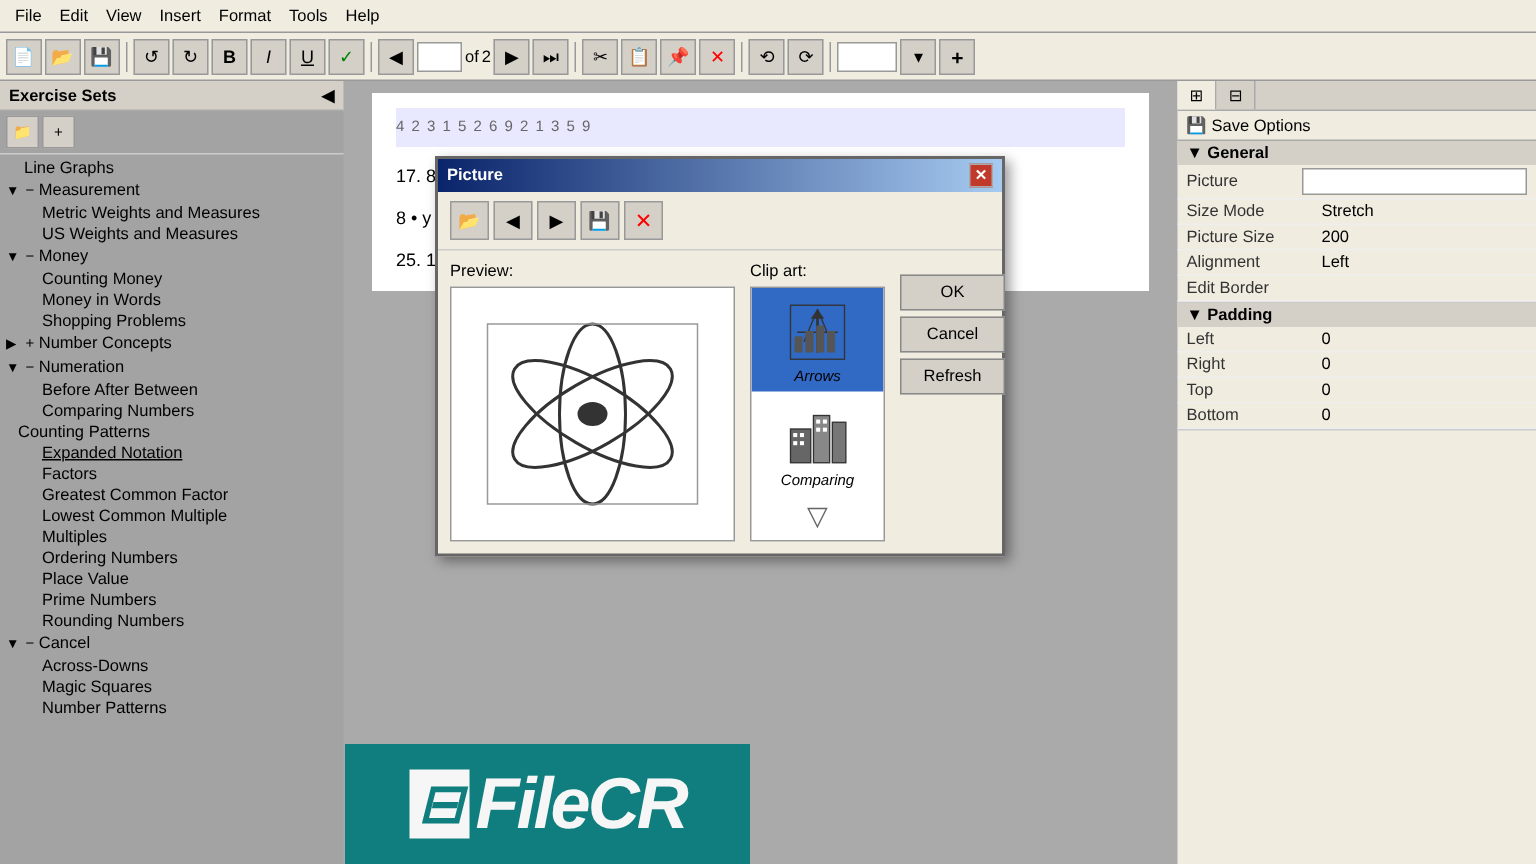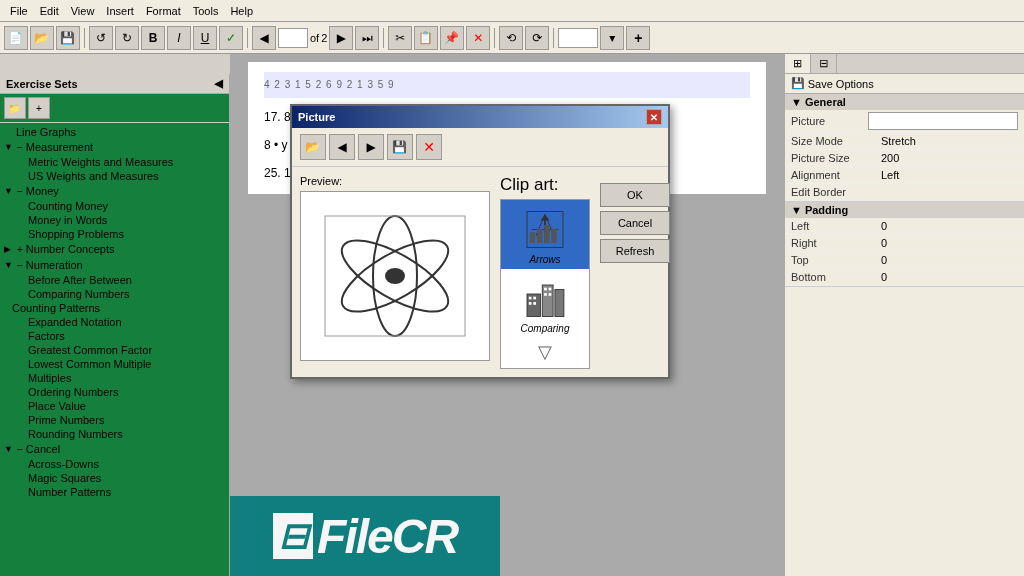--- a/index.html
+++ b/index.html
@@ -15,21 +15,21 @@
     .toolbar-sep { width: 1px; height: 20px; background: #999; margin: 0 2px; }
     .toolbar-nav { display: flex; align-items: center; gap: 2px; font-size: 11px; }
     .toolbar-nav input { width: 30px; height: 20px; border: 1px solid #999; text-align: center; font-size: 11px; }
     .zoom-box { display: flex; align-items: center; gap: 2px; }
     .zoom-box input { width: 40px; height: 20px; border: 1px solid #999; text-align: center; font-size: 11px; }
 
     
     .main-layout { display: flex; height: calc(576px - 22px - 32px); }
 
     
-    .sidebar { width: 230px; background: #15803d; border-right: 1px solid #aaa; display: flex; flex-direction: column; margin-top: 20px; }
+    .sidebar { width: 230px; background: #a3a3a3; border-right: 1px solid #aaa; display: flex; flex-direction: column; }
     .sidebar-header { background: #d4d0c8; border-bottom: 1px solid #aaa; padding: 3px 6px; display: flex; justify-content: space-between; align-items: center; font-size: 11px; font-weight: bold; }
     .sidebar-tools { display: flex; gap: 2px; padding: 3px 4px; border-bottom: 1px solid #ccc; }
     .sidebar-tool-btn { width: 22px; height: 22px; background: #d4d0c8; border: 1px solid #999; display: flex; align-items: center; justify-content: center; cursor: pointer; font-size: 10px; }
     .sidebar-tree { flex: 1; overflow-y: auto; padding: 2px 0; }
     .tree-category { padding: 2px 4px; display: flex; align-items: center; gap: 3px; cursor: pointer; }
     .tree-item { padding: 1px 4px 1px 20px; cursor: pointer; }
     .collapse-arrow { font-size: 9px; width: 10px; }
     .category-icon { font-size: 10px; }
 
     
@@ -51,21 +51,21 @@
     .prop-link { color: blue; text-decoration: underline; cursor: pointer; font-size: 11px; }
     .dialog { position: absolute; top: 50px; left: 60px; width: 380px; background: #f0ece0; border: 2px solid #666; box-shadow: 3px 3px 8px rgba(0,0,0,0.4); z-index: 101; }
     .dialog-titlebar { background: linear-gradient(to right, #0a246a, #a6caf0); color: white; padding: 3px 6px; display: flex; justify-content: space-between; align-items: center; font-size: 11px; font-weight: bold; }
     .dialog-close { background: #c0392b; border: 1px solid #aaa; width: 16px; height: 16px; display: flex; align-items: center; justify-content: center; cursor: pointer; font-size: 10px; color: white; font-weight: bold; }
     .dialog-toolbar { display: flex; gap: 3px; padding: 6px 8px; border-bottom: 1px solid #ccc; background: #f0ece0; }
     .dialog-tool-btn { width: 26px; height: 26px; background: #d4d0c8; border: 1px solid #999; display: flex; align-items: center; justify-content: center; cursor: pointer; font-size: 12px; }
     .dialog-body { display: flex; padding: 8px; gap: 10px; }
     .preview-area { width: 200px; }
     .preview-label { font-size: 11px; margin-bottom: 4px; }
     .preview-box { width: 190px; height: 170px; border: 1px solid #999; background: white; display: flex; align-items: center; justify-content: center; }
-    .clipart-label { font-size: 17px; margin-bottom: 4px; }
+    .clipart-label { font-size: 11px; margin-bottom: 4px; }
     .clipart-list { height: 170px; border: 1px solid #999; background: white; overflow-y: auto; }
     .clipart-item { padding: 4px; text-align: center; cursor: pointer; }
     .clipart-item.selected { background: #316ac5; }
     .clipart-thumb { width: 60px; height: 50px; margin: 0 auto; display: flex; align-items: center; justify-content: center; }
     .clipart-name { font-size: 10px; font-style: italic; }
     .dialog-buttons { display: flex; flex-direction: column; gap: 4px; padding: 8px 6px 8px 0; }
     .dialog-btn { width: 70px; height: 24px; background: #d4d0c8; border: 1px solid #888; cursor: pointer; font-size: 11px; text-align: center; display: flex; align-items: center; justify-content: center; }
 
     
     .sidebar-tree::-webkit-scrollbar { width: 12px; }
@@ -173,21 +173,21 @@
       </div>
 
       <div class="tree-category">
         <span class="collapse-arrow">▼</span>
         <span class="category-icon">−</span>
         <span>Numeration</span>
       </div>
       <div class="tree-item" style="padding-left:28px;">Before After Between</div>
       <div class="tree-item" style="padding-left:28px;">Comparing Numbers</div>
       <div class="tree-item" style="padding-left:12px;">Counting Patterns</div>
-      <div class="tree-item" style="padding-left:28px;">Expanded Notation</div>
+      <div class="tree-item" style="padding-left:28px;text-decoration:underline;">Expanded Notation</div>
       <div class="tree-item" style="padding-left:28px;">Factors</div>
       <div class="tree-item" style="padding-left:28px;">Greatest Common Factor</div>
       <div class="tree-item" style="padding-left:28px;">Lowest Common Multiple</div>
       <div class="tree-item" style="padding-left:28px;">Multiples</div>
       <div class="tree-item" style="padding-left:28px;">Ordering Numbers</div>
       <div class="tree-item" style="padding-left:28px;">Place Value</div>
       <div class="tree-item" style="padding-left:28px;">Prime Numbers</div>
       <div class="tree-item" style="padding-left:28px;">Rounding Numbers</div>
 
       <div class="tree-category">

